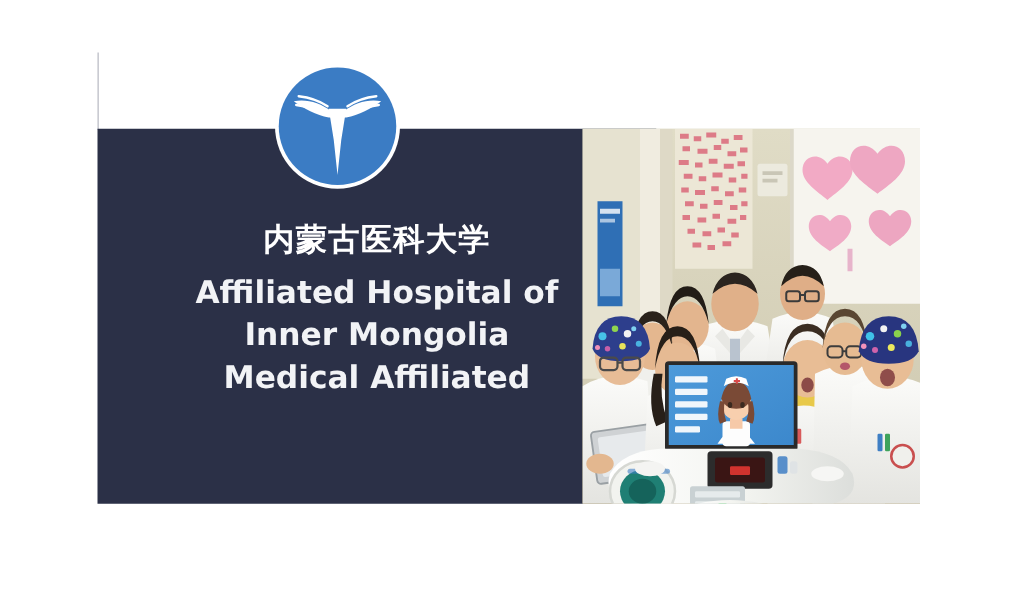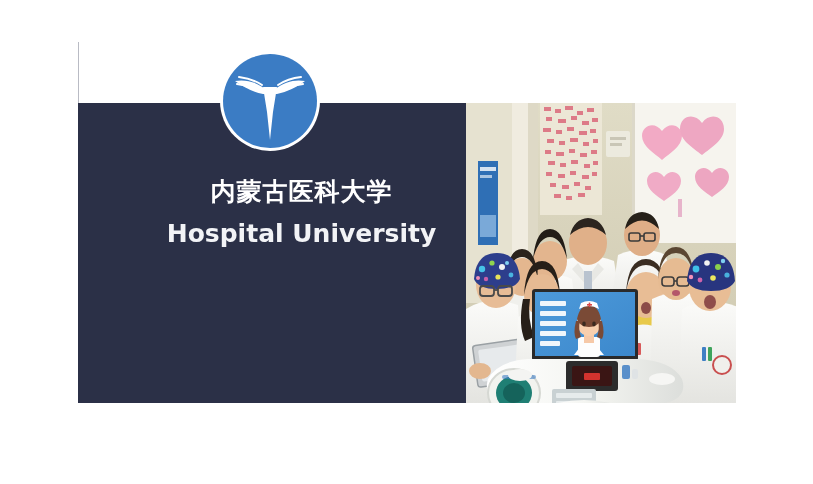--- a/index.html
+++ b/index.html
@@ -75,21 +75,23 @@
 <body>
 
 <div id="stage">
 
   <div class="vrule"></div>
 
   <div class="panel">
     <div class="panel-inner">
       <div class="cn-line">内蒙古医科大学</div>
       <div class="en-block">
-        <div class="en-line">Hospital University</div>
+        <div class="en-line">Affiliated Hospital of</div>
+        <div class="en-line">Inner Mongolia</div>
+        <div class="en-line">Medical Affiliated</div>
       </div>
     </div>
   </div>
 
   <div class="logo-wrap">
     <div class="logo-ring"></div>
     <div class="logo-circle">
       <svg width="94" height="94" viewBox="0 0 94 94">
 
         <path d="M12 27 C22 25 33 28 42 35 L47 40 L40 40 C30 38 20 33 12 27 Z" fill="#ffffff"></path>

